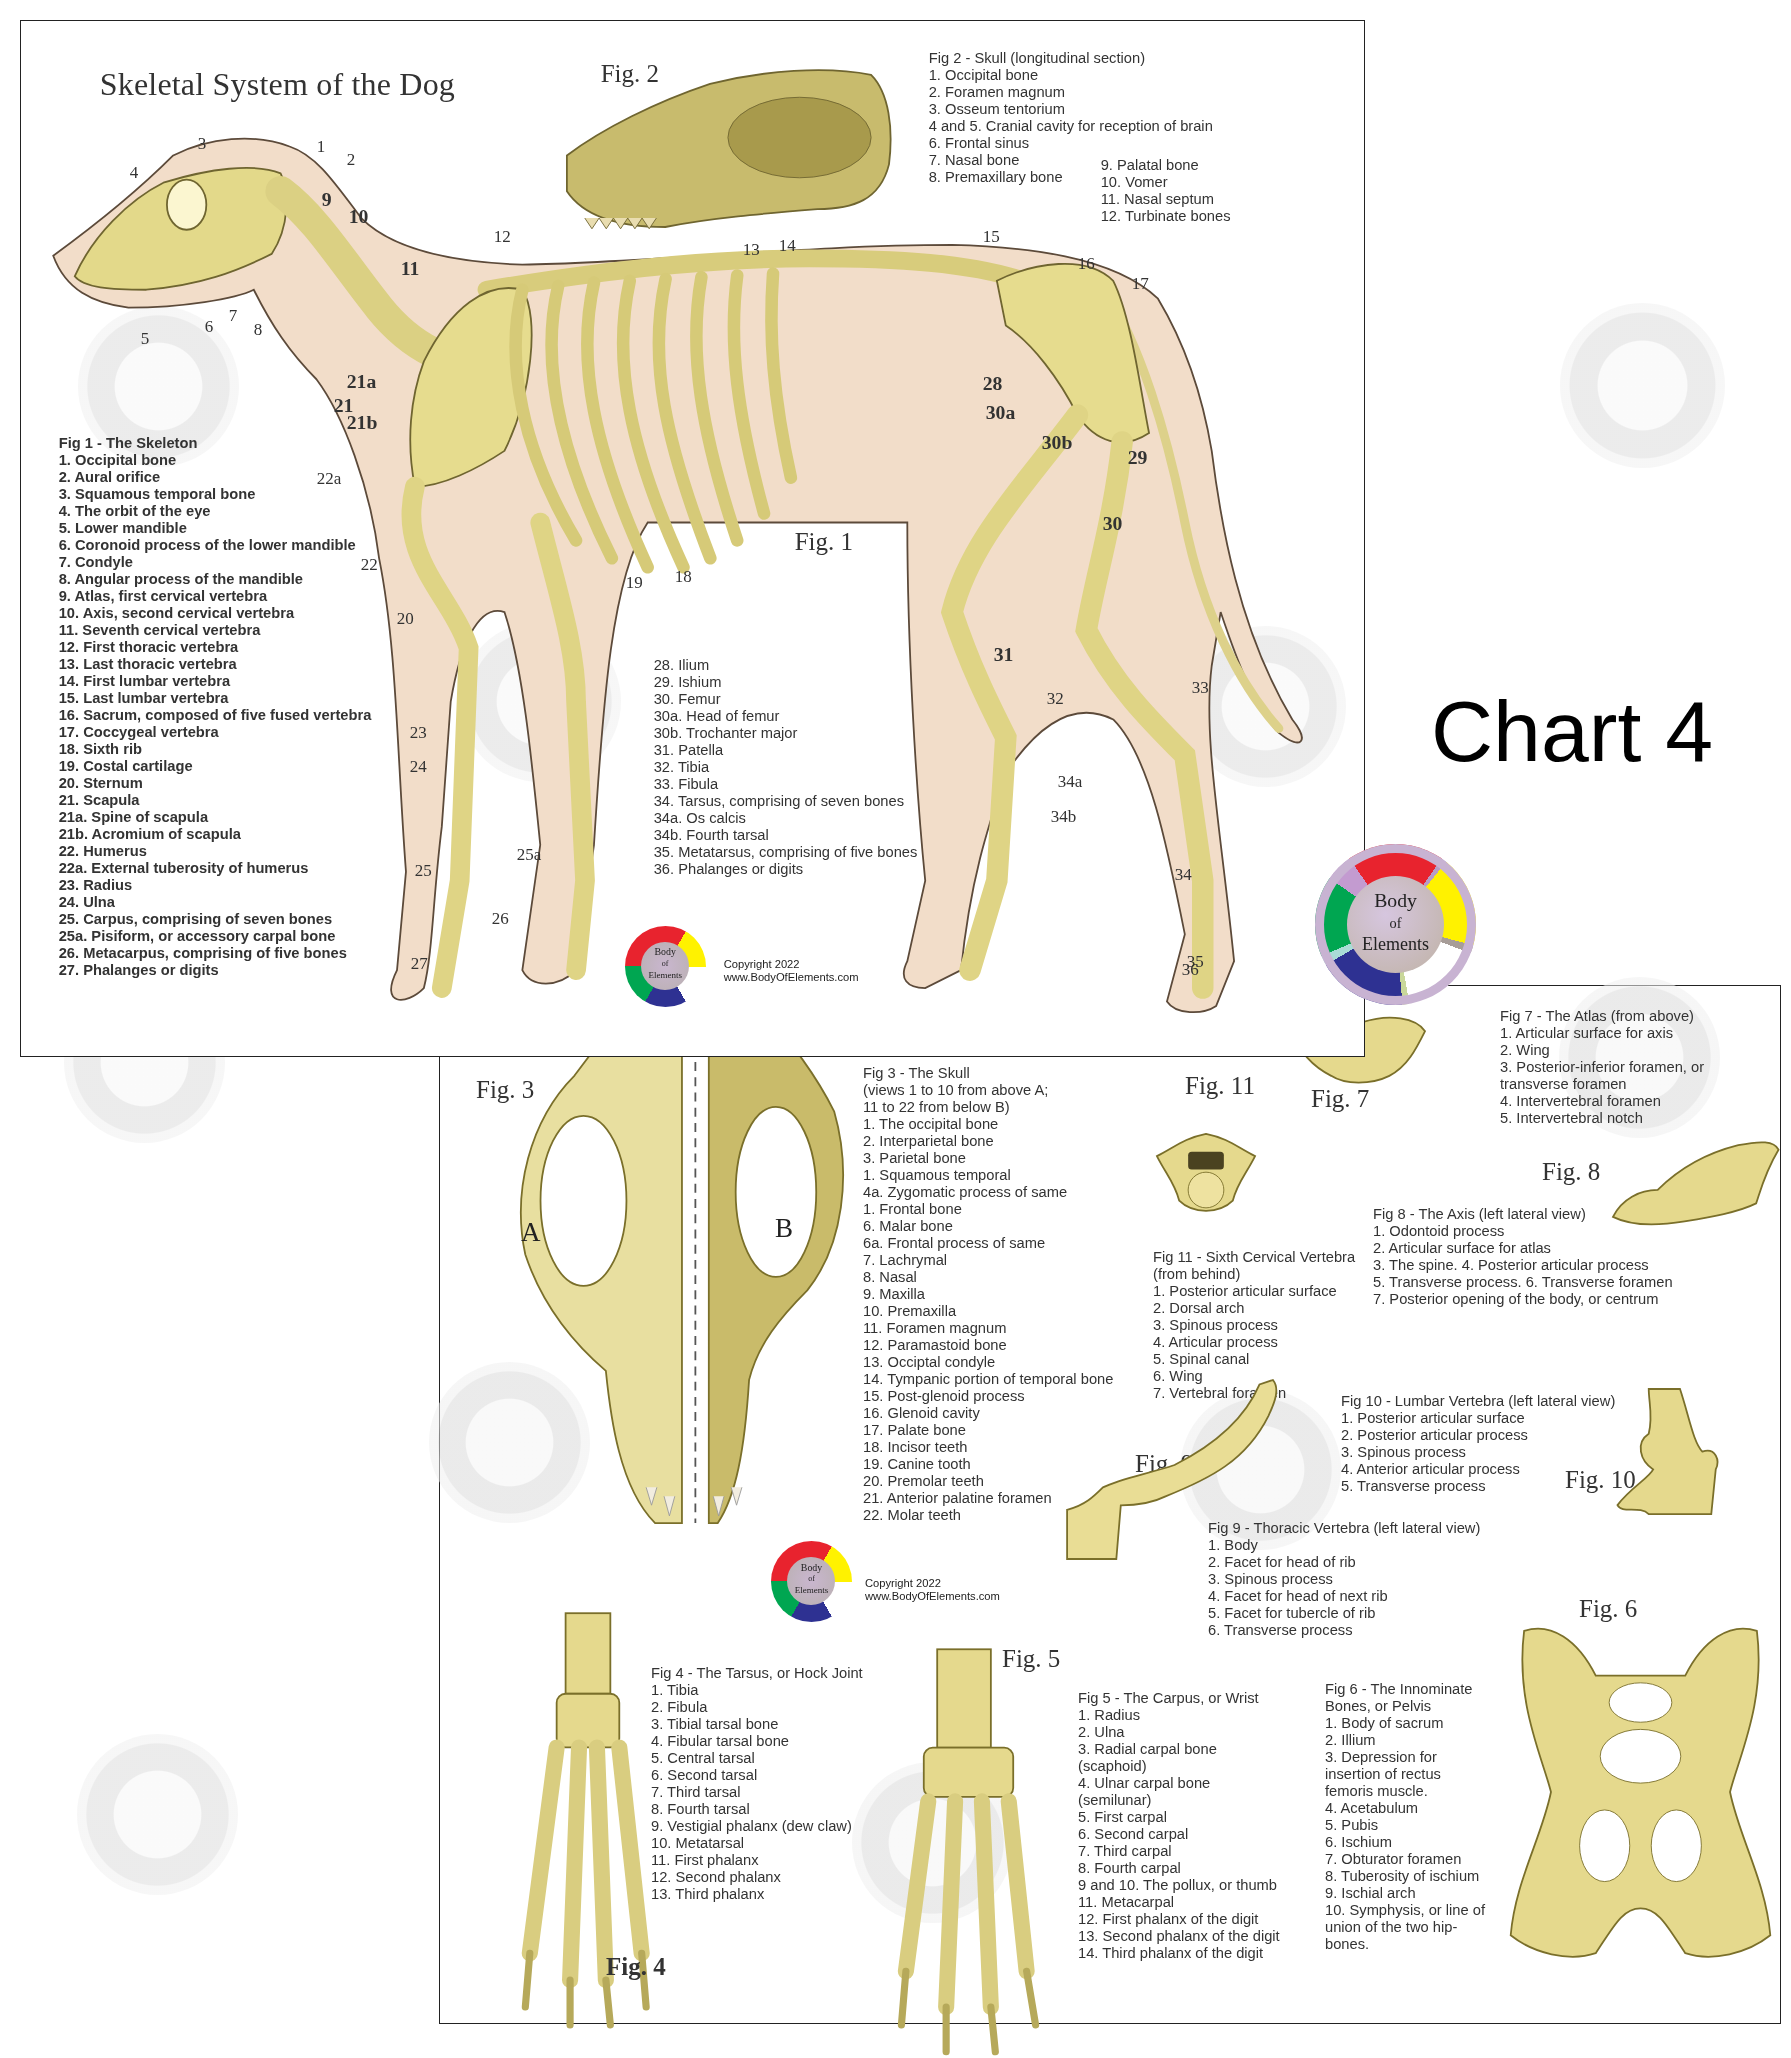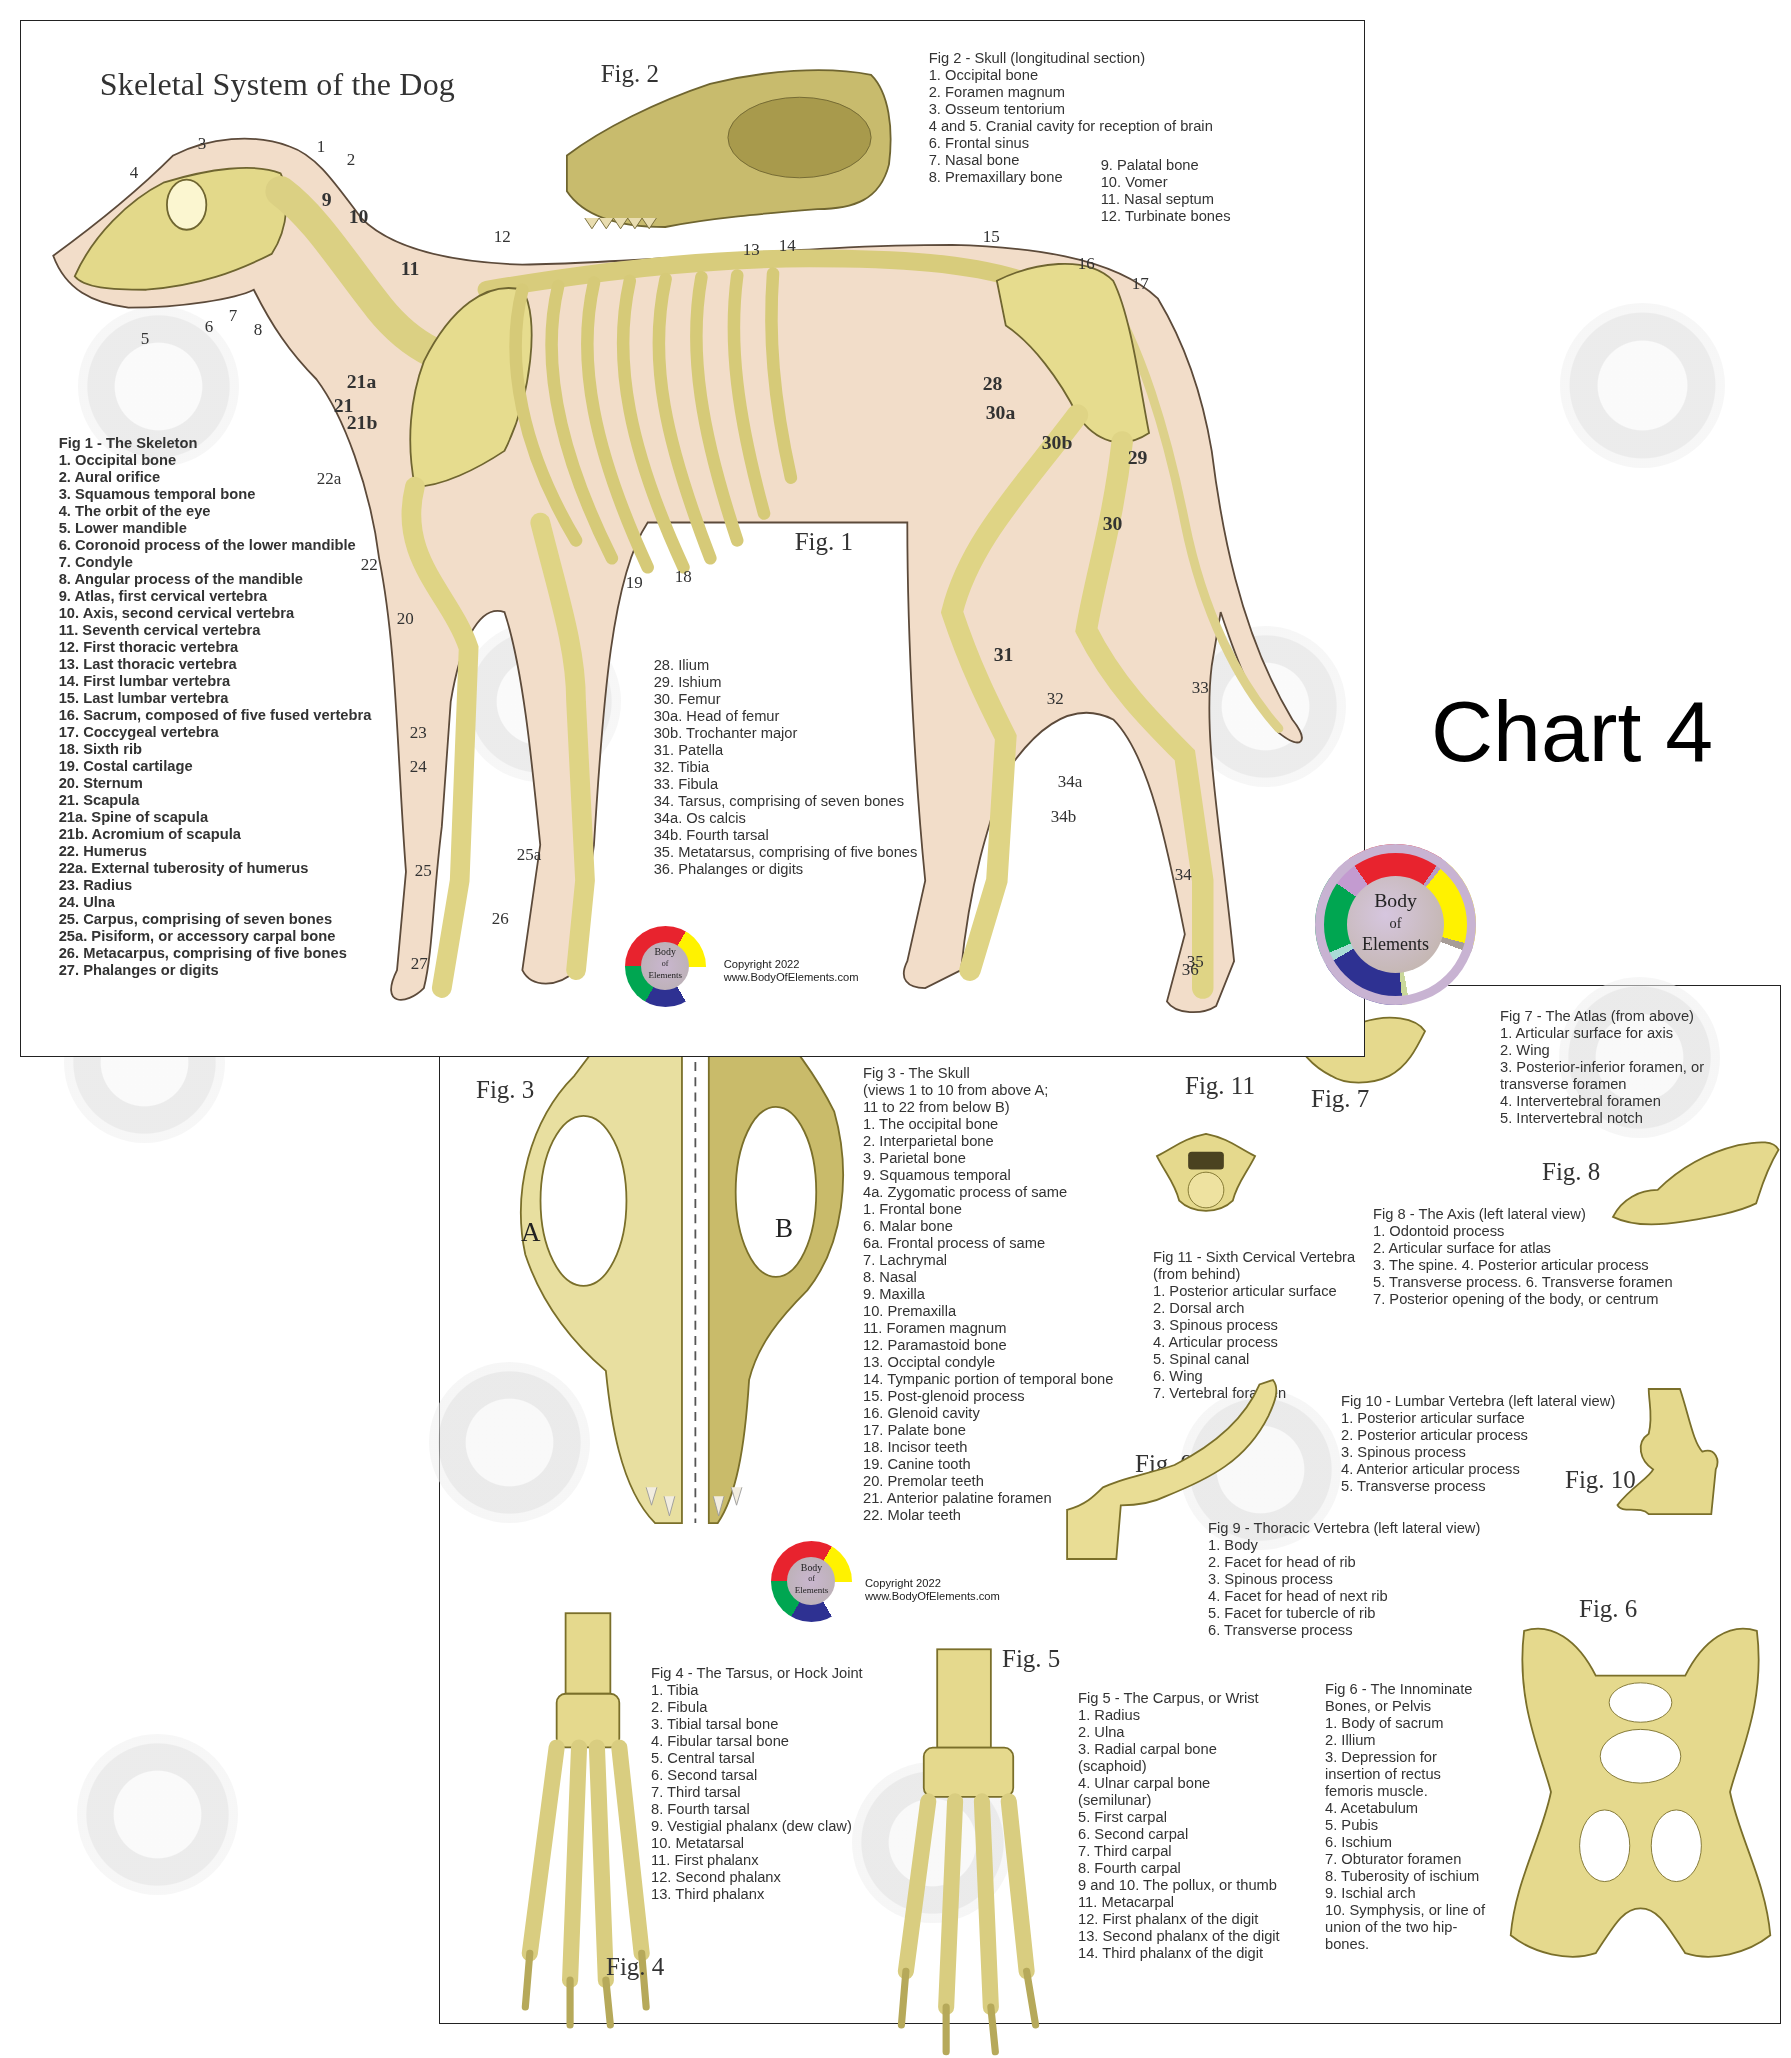--- a/index.html
+++ b/index.html
@@ -51,21 +51,21 @@
   <div class="serif abs" style="left:81px;top:231px;font-size:27px;">A</div>
   <div class="serif abs" style="left:335px;top:227px;font-size:27px;">B</div>
 
   <div class="legend abs" style="left:423px;top:79px;">
     <div class="hd">Fig 3 - The Skull</div>
     <div>(views 1 to 10 from above A;</div>
     <div>11 to 22 from below B)</div>
     <div>1. The occipital bone</div>
     <div>2. Interparietal bone</div>
     <div>3. Parietal bone</div>
-    <div>9. Squamous temporal</div>
+    <div>1. Squamous temporal</div>
     <div>4a. Zygomatic process of same</div>
     <div>1. Frontal bone</div>
     <div>6. Malar bone</div>
     <div>6a. Frontal process of same</div>
     <div>7. Lachrymal</div>
     <div>8. Nasal</div>
     <div>9. Maxilla</div>
     <div>10. Premaxilla</div>
     <div>11. Foramen magnum</div>
     <div>12. Paramastoid bone</div>
@@ -190,21 +190,21 @@
     <div>union of the two hip-</div>
     <div>bones.</div>
   </div>
 
   <svg width="179" height="430" style="left:54px;top:627px;" viewBox="0 0 200 480">
     <rect x="80" y="0" width="50" height="90" fill="#e5d98d" stroke="#7a6f2a" stroke-width="2"></rect>
     <rect x="70" y="90" width="70" height="60" rx="10" fill="#e5d98d" stroke="#7a6f2a" stroke-width="2"></rect>
     <path d="M70,150 L40,380 M95,150 L85,410 M115,150 L125,410 M140,150 L165,380" stroke="#d9cd80" stroke-width="18" stroke-linecap="round"></path>
     <path d="M40,380 L35,440 M85,410 L85,460 M125,410 L130,460 M165,380 L170,440" stroke="#b6a95a" stroke-width="8" stroke-linecap="round"></path>
   </svg>
-  <div class="figlabel abs" style="left:166px;top:967px;">Fig. 4</div>
+  <div class="figlabel abs" style="left:166px;top:967px;font-weight:bold;">Fig. 4</div>
   <div class="legend abs" style="left:211px;top:679px;">
     <div>Fig 4 - The Tarsus, or Hock Joint</div>
     <div>1. Tibia</div>
     <div>2. Fibula</div>
     <div>3. Tibial tarsal bone</div>
     <div>4. Fibular tarsal bone</div>
     <div>5. Central tarsal</div>
     <div>6. Second tarsal</div>
     <div>7. Third tarsal</div>
     <div>8. Fourth tarsal</div>

